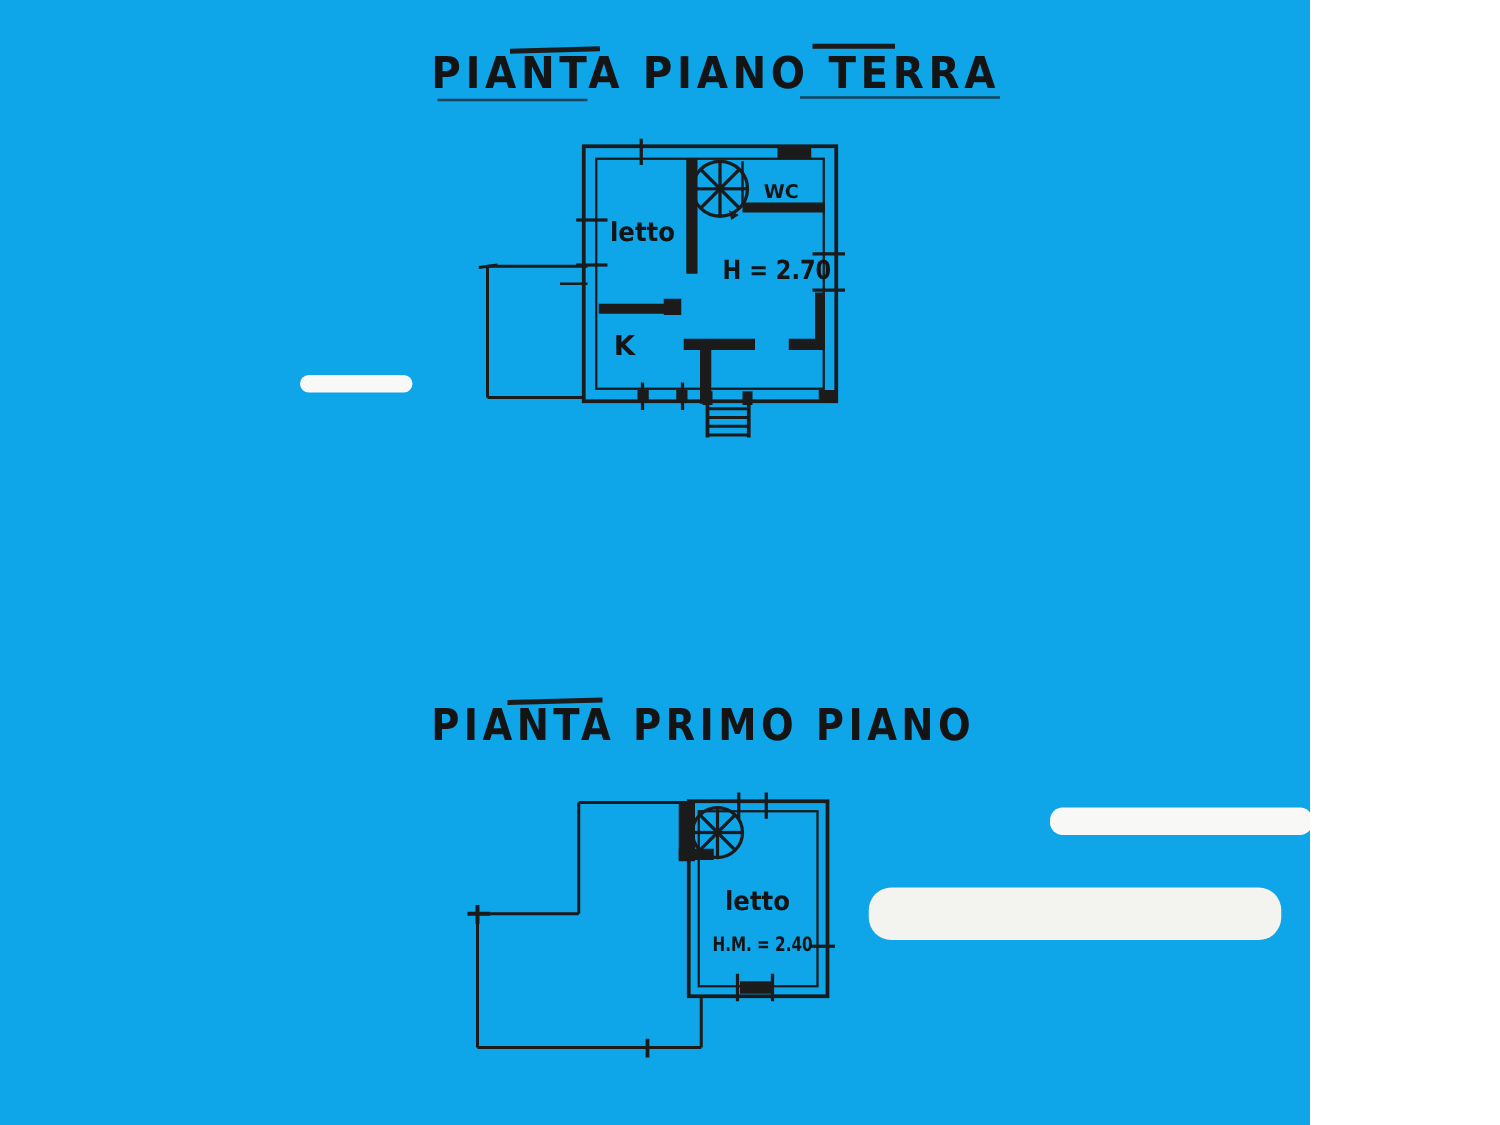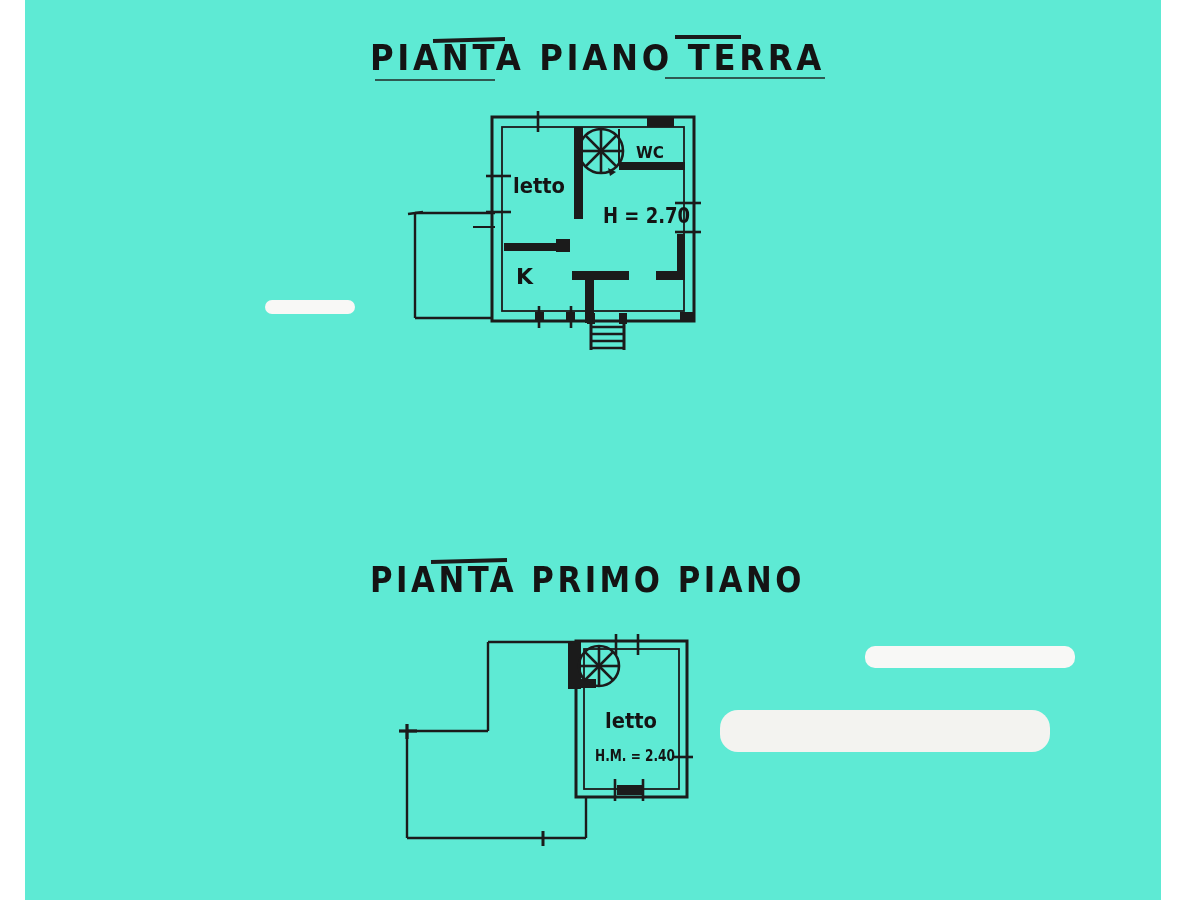--- a/index.html
+++ b/index.html
@@ -1,22 +1,21 @@
 <!DOCTYPE html>
 <html><head>
 <meta charset="utf-8">
 <style>
   html,body{margin:0;padding:0;background:#ffffff;}
   .page{
     position:relative;
-    width:1136px;height:900px;
-    background:#5eead4;
+    width:1048px;height:900px;
+    background:#0ea5e9;
     overflow:hidden;
     font-family:"DejaVu Sans", sans-serif;
-    margin-left:25px;
   }
   svg{position:absolute;left:0;top:0;}
   .ink-line{stroke:#1b1b1b;fill:none;}
   .ink-fill{fill:#1b1b1b;stroke:none;}
   .plan-text{
     fill:#141414;
     font-family:"DejaVu Sans", sans-serif;
     font-weight:bold;
   }
   .title-text{letter-spacing:4px;}

